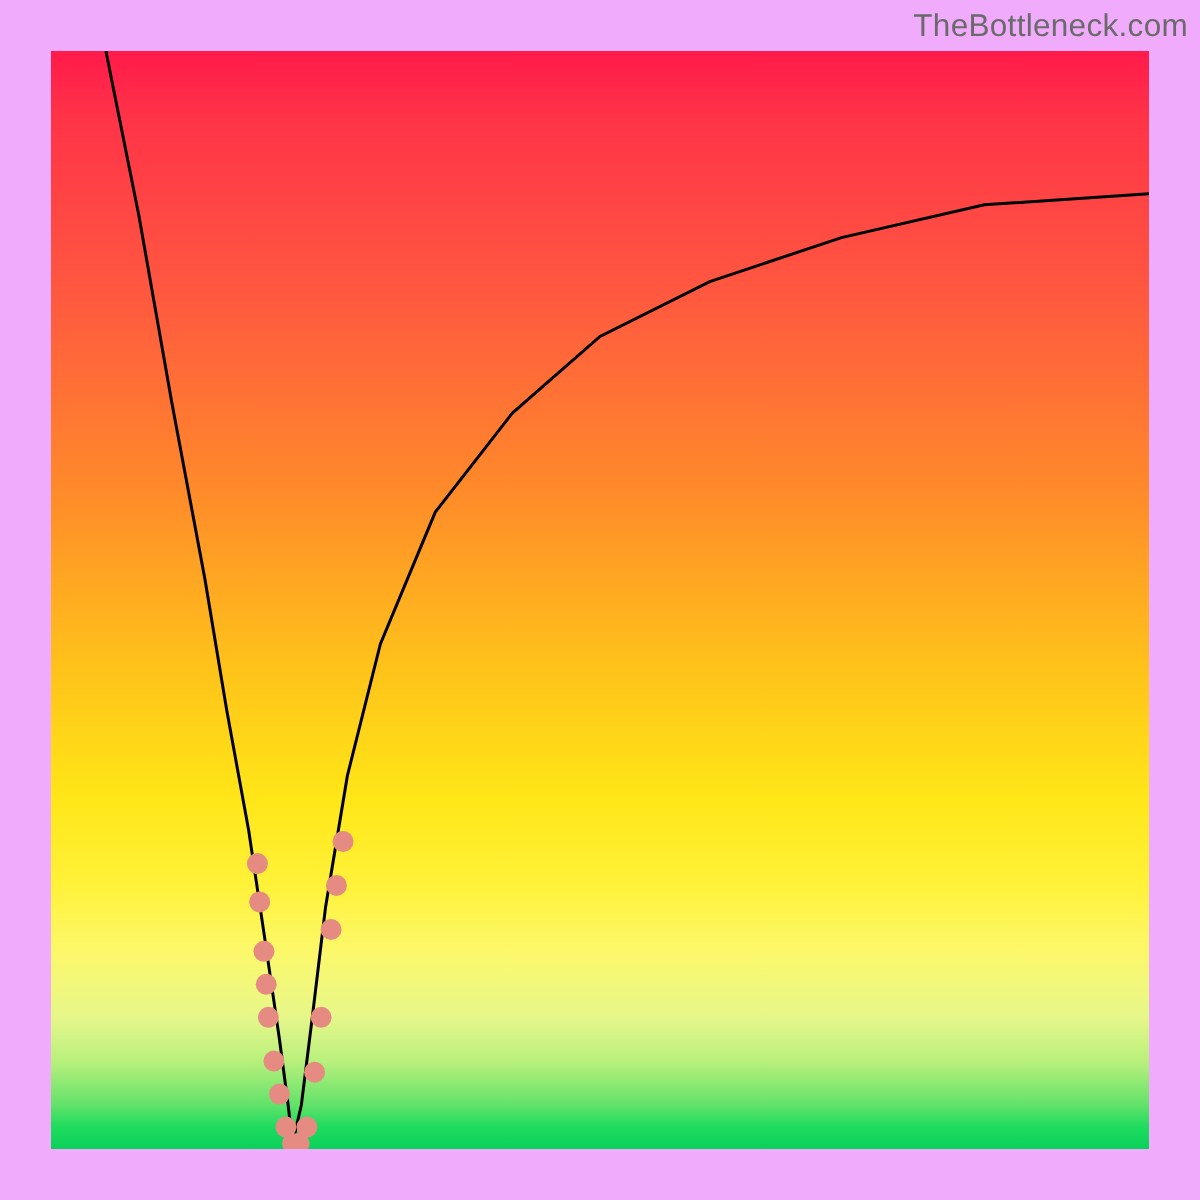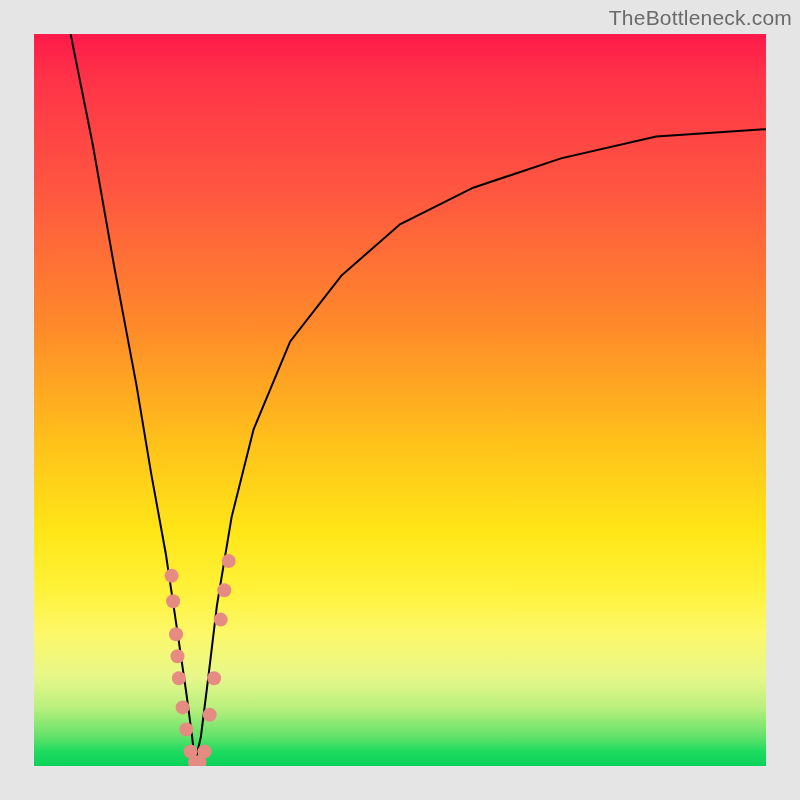--- a/index.html
+++ b/index.html
@@ -10,21 +10,21 @@
     background: #000;
     overflow: hidden;
     font-family: Arial, Helvetica, sans-serif;
   }
   .frame {
     position: absolute;
     top: 0;
     left: 0;
     width: 800px;
     height: 800px;
-    background: #e5e5e5;
+    background: #f0abfc;
   }
   .plot-area {
     position: absolute;
     top: 34px;
     left: 34px;
     width: 732px;
     height: 732px;
     
     background: linear-gradient(
       to bottom,

